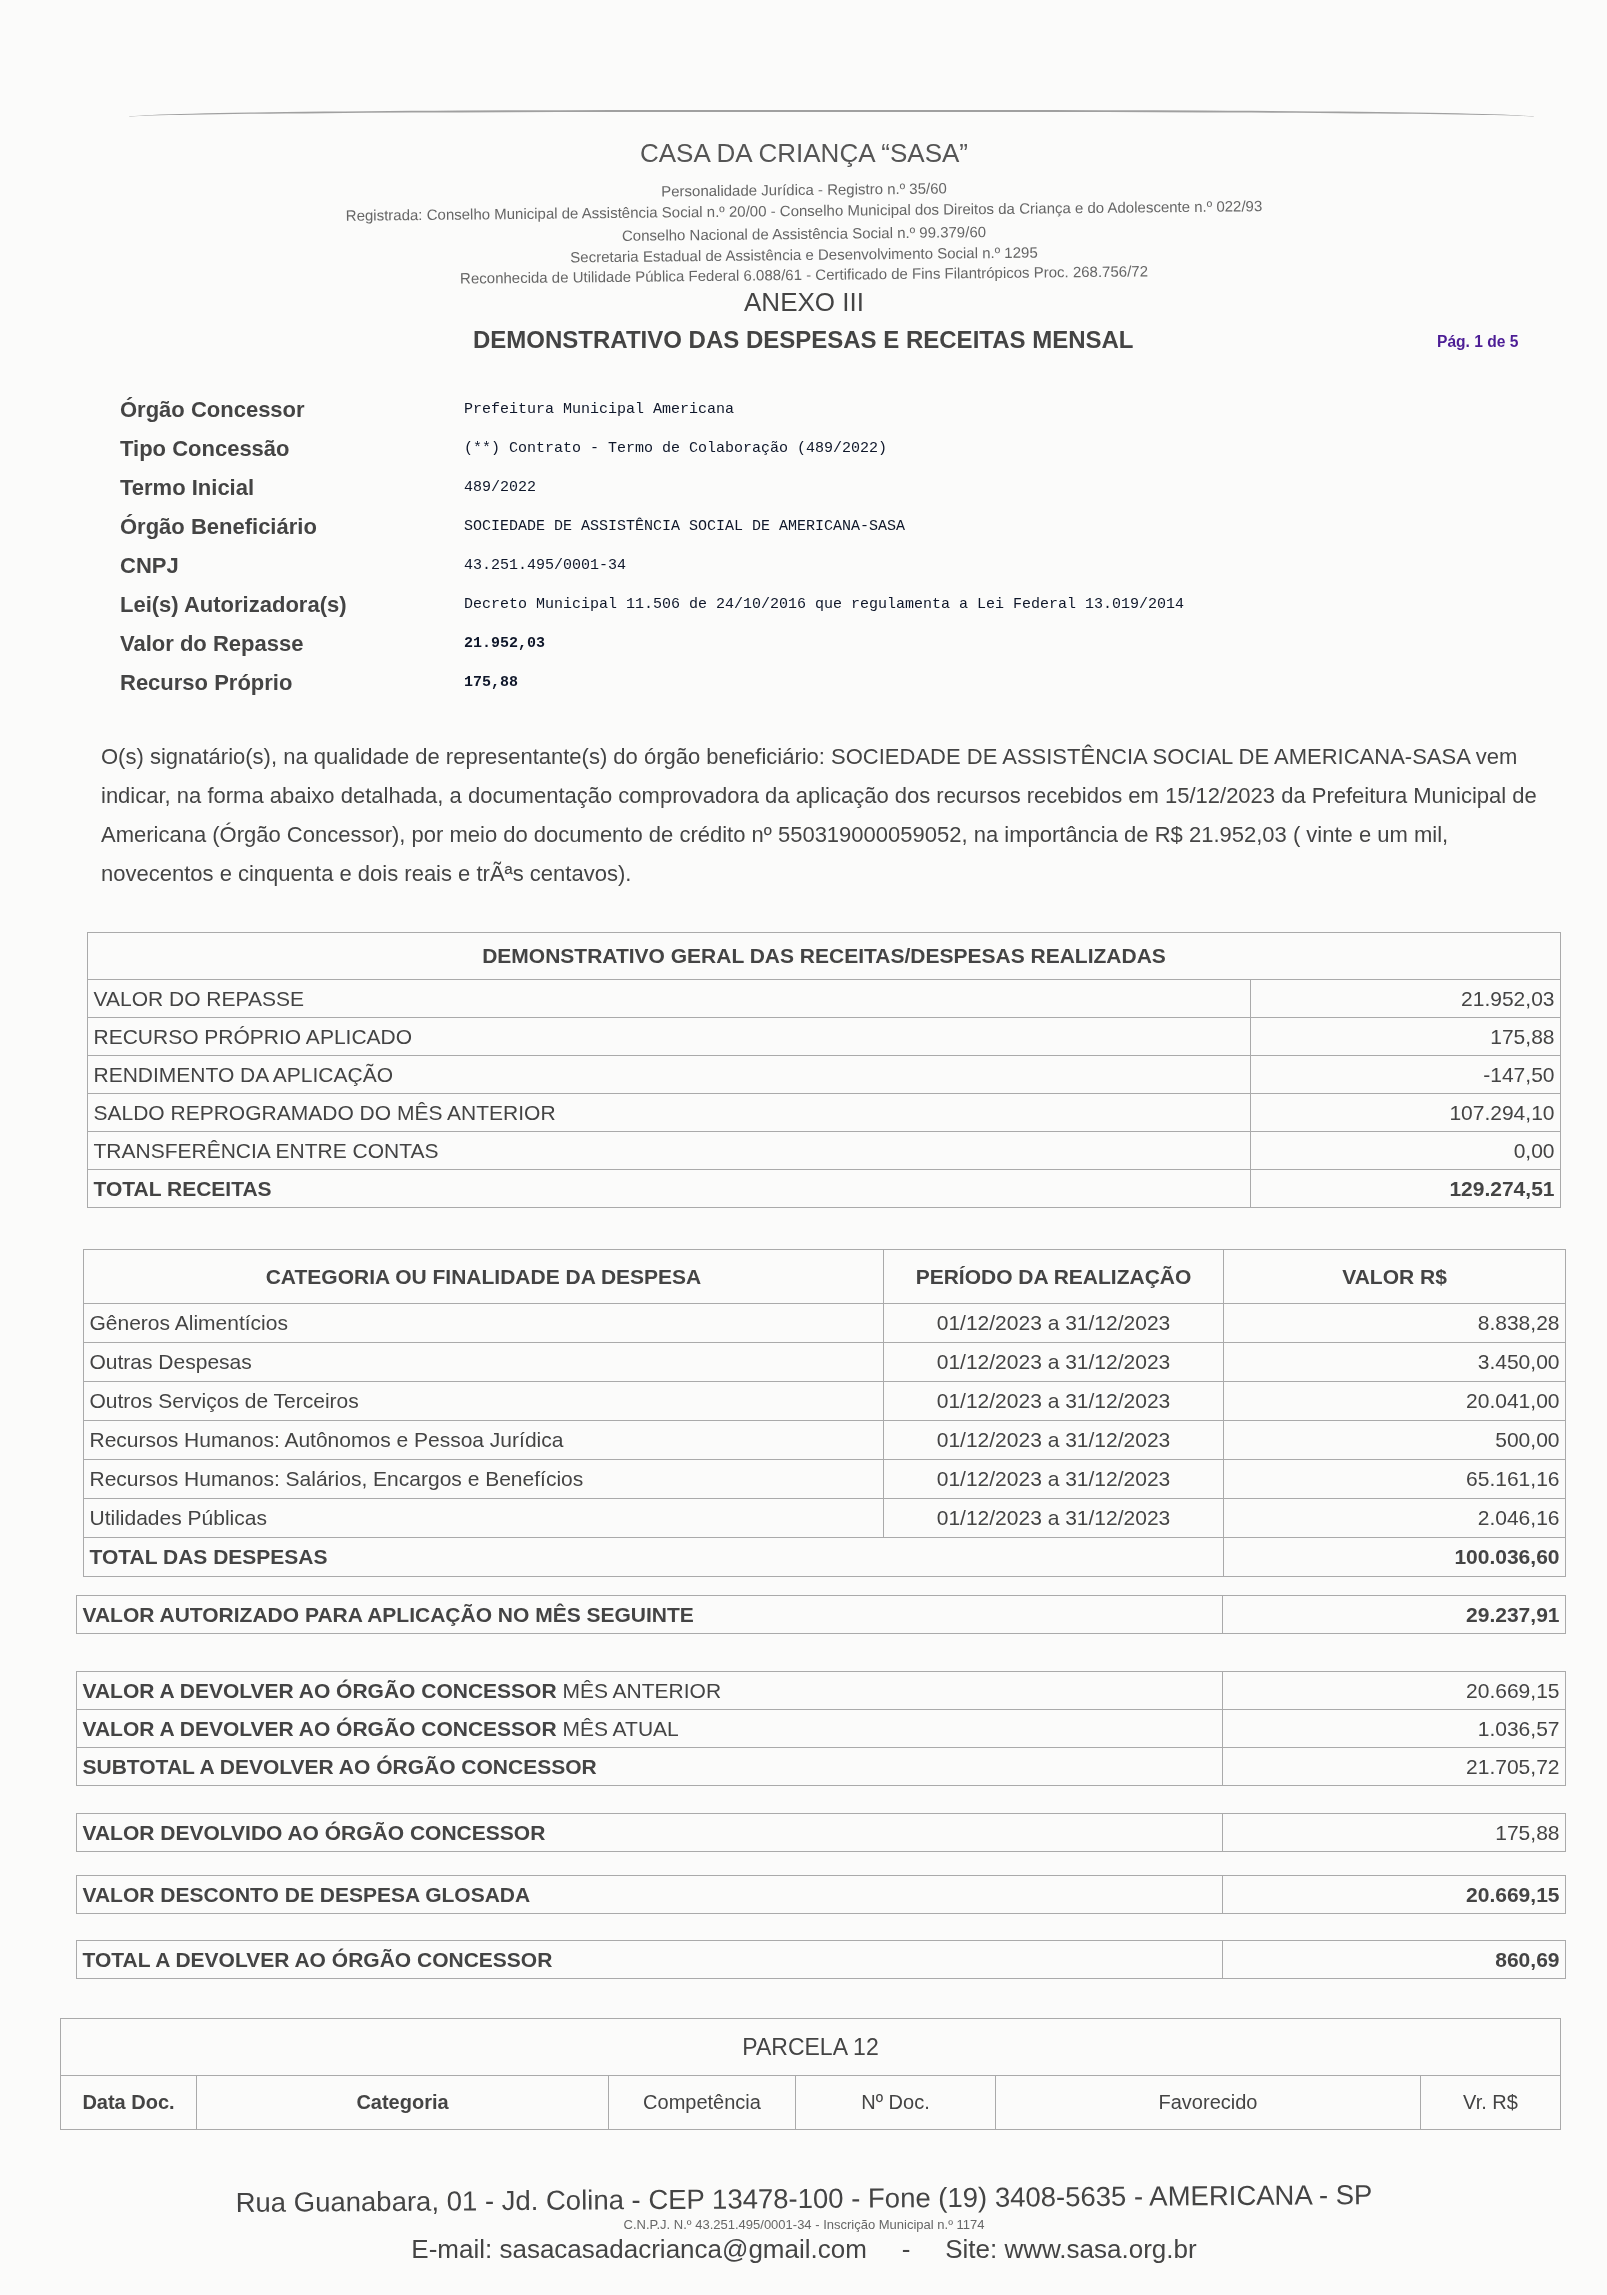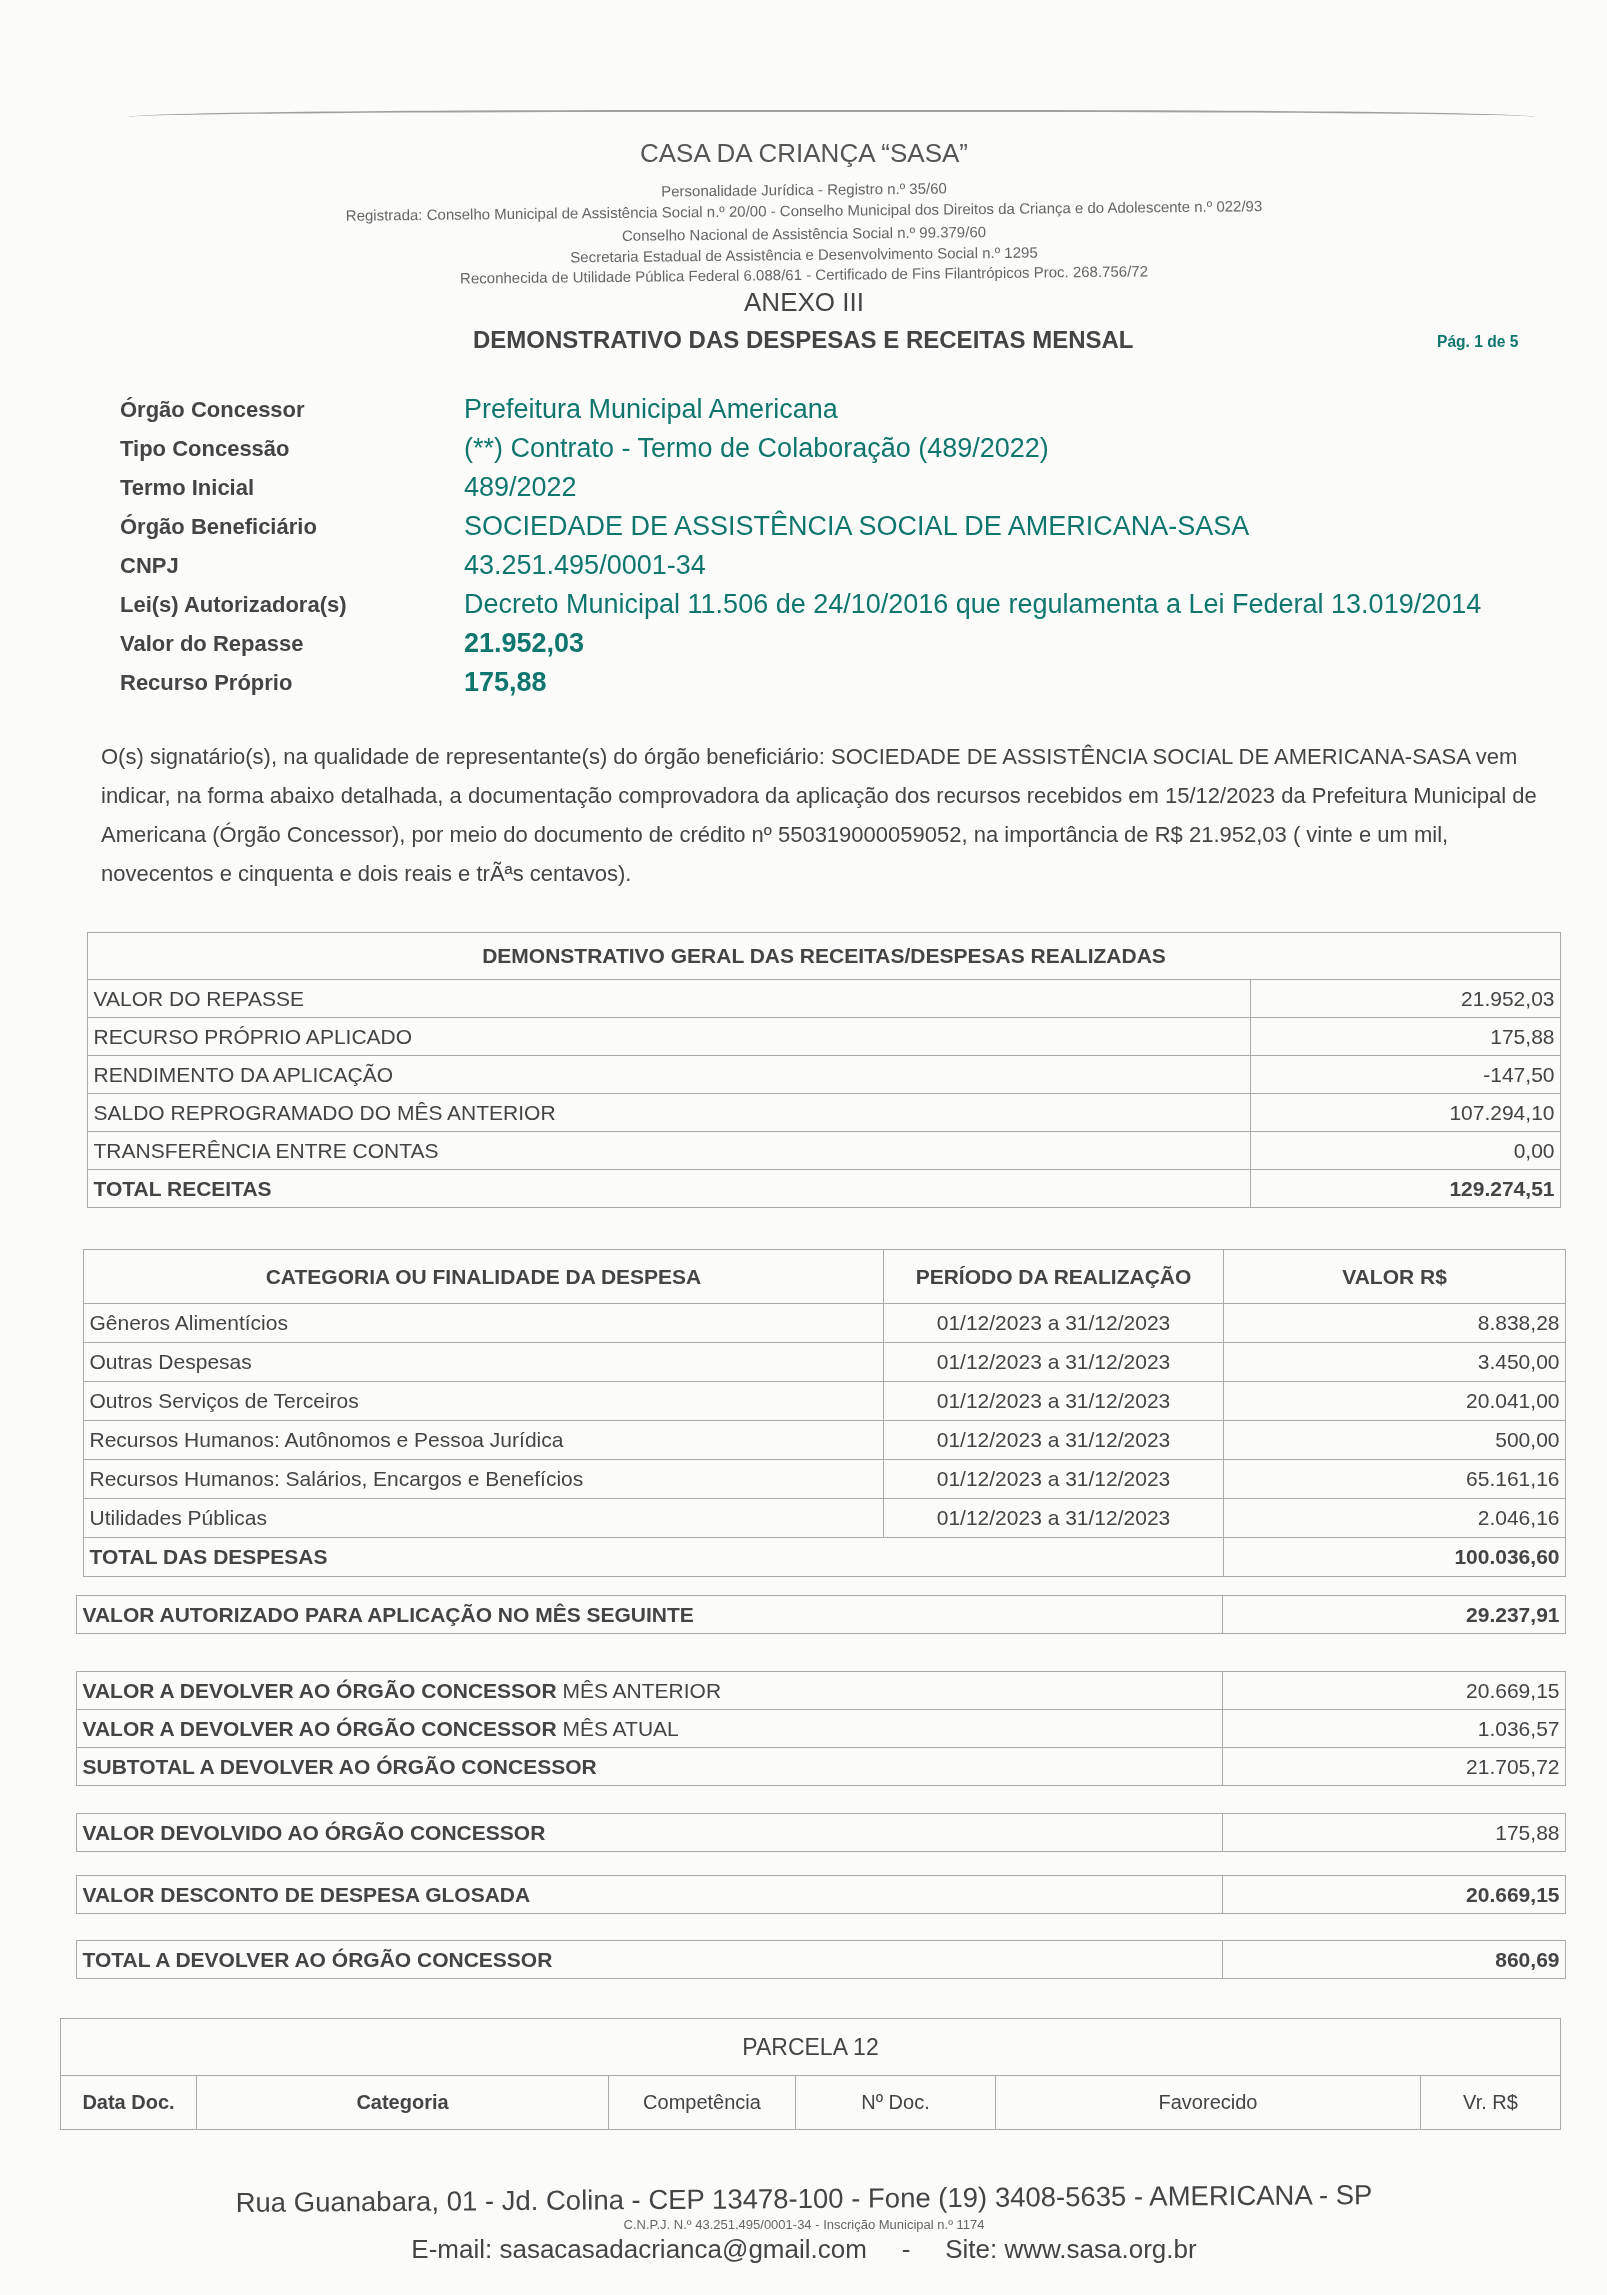--- a/index.html
+++ b/index.html
@@ -32,28 +32,28 @@
     font-size: 15px; color: #666; transform: rotate(-0.6deg);
   }
   .anexo {
     position: absolute; left: 0; top: 287px; width: 1608px; text-align: center;
     font-size: 26px; color: #444;
   }
   .doc-title {
     position: absolute; left: 473px; top: 326px; font-size: 24px; font-weight: bold; color: #444;
   }
   .page-num {
-    position: absolute; left: 1437px; top: 333px; font-size: 15.6px; color: #0f766e; font-weight: bold;
+    position: absolute; left: 1437px; top: 333px; font-size: 15.6px; color: #4c1d95; font-weight: bold;
   }
 
   
   .fields { position: absolute; left: 120px; top: 390px; width: 1377px; }
   .field-row { display: flex; height: 39px; align-items: center; }
   .field-label { width: 344px; font-size: 22px; font-weight: bold; color: #444; }
-  .field-value { font-size: 27px; color: #0f766e; }
+  .field-value { font-size: 15px; color: #0f172a; font-family: Liberation Mono, monospace; }
   .field-value.bold { font-weight: bold; }
 
   .para {
     position: absolute; left: 101px; top: 737px; width: 1446px;
     font-size: 22px; line-height: 39px; color: #444;
   }
 
   
   table { border-collapse: collapse; position: absolute; }
   td, th { border: 1.4px solid #aaa; font-size: 21px; color: #444; margin-left: 12px; }

